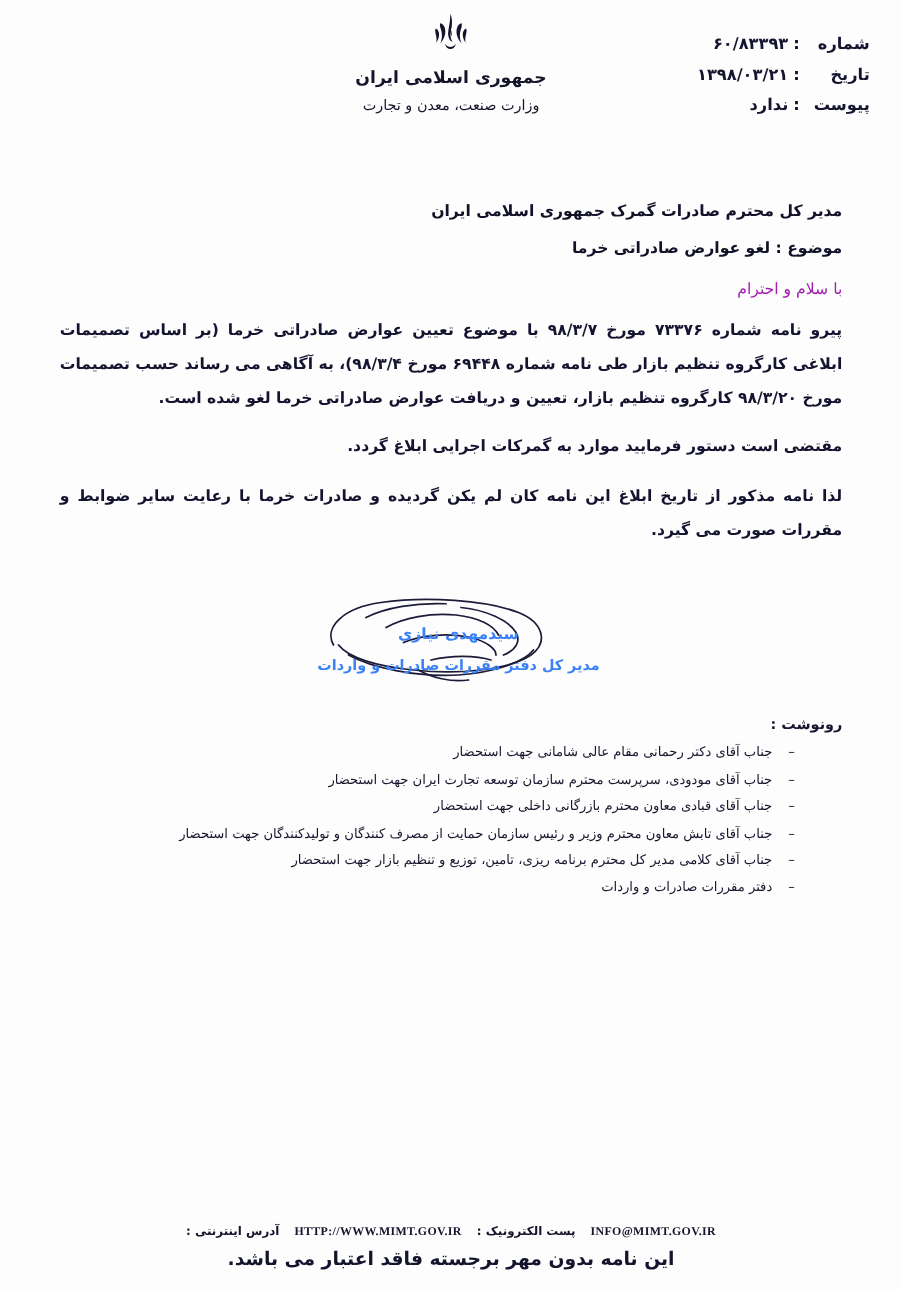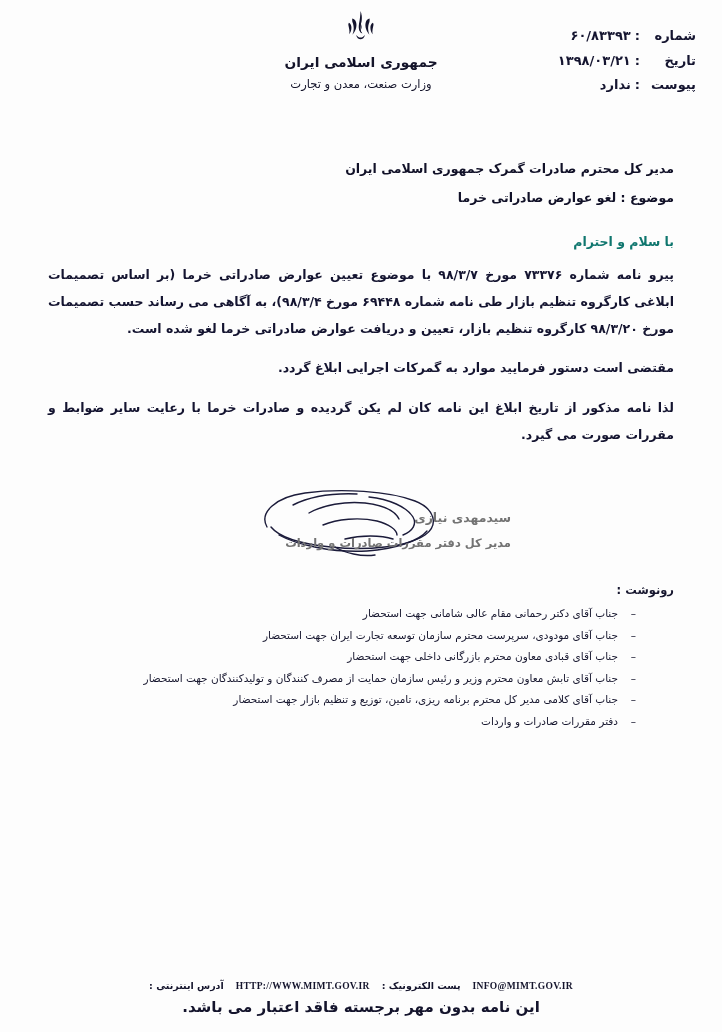--- a/index.html
+++ b/index.html
@@ -86,24 +86,24 @@
     font-weight: bold;
     line-height: 2.15;
     color: #111128;
   }
   .addressee div { white-space: nowrap; }
   .subject {
     margin-top: 2px;
   }
 
   .greeting {
-    margin-top: 22px;
+    margin-top: 11px;
     font-size: 12.5px;
-    font-weight: bold;
-    color: #0f766e;
+    font-weight: normal;
+    color: #a21caf;
   }
 
   .para {
     margin-top: 13px;
     font-size: 12.5px;
     line-height: 2.15;
     text-align: justify;
     text-align-last: right;
     color: #141430;
     font-weight: 600;
@@ -111,26 +111,27 @@
   .para.first { }
 
   
   .signature {
     margin-top: 34px;
     position: relative;
     height: 96px;
   }
   .sig-text {
     position: absolute;
-    right: 163px;
+    right: 177px;
     top: 22px;
+    text-align: center;
     width: 260px;
     font-size: 12px;
     font-weight: bold;
-    color: #737373;
+    color: #3b82f6;
     line-height: 2.1;
   }
   .sig-name { font-size: 12.5px; }
   .sig-title { font-size: 11.5px; }
   .sig-scribble {
     position: absolute;
     right: 215px;
     top: 0px;
     width: 210px;
     height: 88px;

